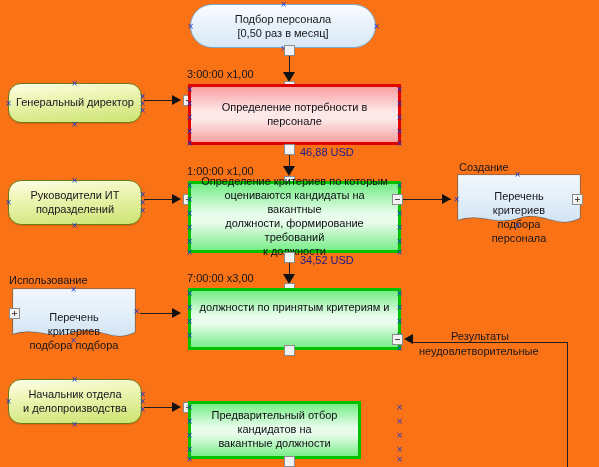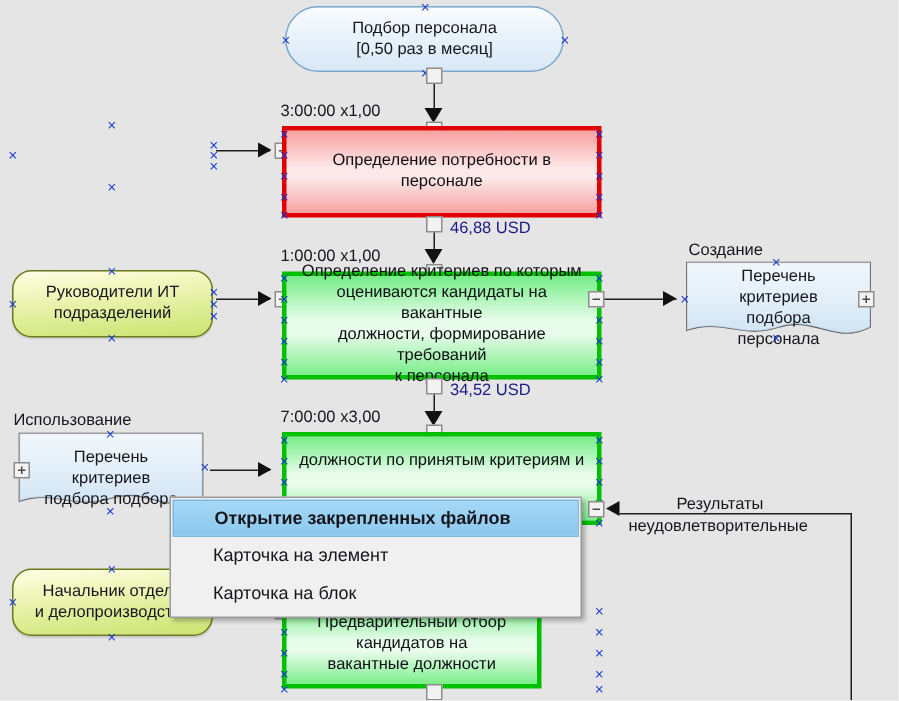--- a/index.html
+++ b/index.html
@@ -2,21 +2,21 @@
 <html><head>
 <meta charset="utf-8">
 <style>
   html,body{margin:0;padding:0;}
   body{
     width:599px;height:467px;overflow:hidden;
     background:#ffffff;
     font-family:"Liberation Sans","DejaVu Sans",sans-serif;
     font-size:11px;color:#1a1a2e;
   }
-  #canvas{position:relative;width:599px;height:467px;background:#e5e5e5;overflow:hidden;}
+  #canvas{position:relative;width:599px;height:467px;background:#f97316;overflow:hidden;}
 
   
   .node{position:absolute;box-sizing:border-box;}
 
   
   .role{
     border:1.3px solid #6b7a18;
     border-radius:13px;
     background:linear-gradient(175deg,#fdffe6 0%,#f2f7bf 28%,#dcec92 68%,#cde370 100%);
     display:flex;align-items:center;justify-content:center;
@@ -30,21 +30,21 @@
     border:1.3px solid #7aa7cc;
     border-radius:22px;
     background:linear-gradient(180deg,#fbfdff 0%,#eaf3fb 40%,#d8e8f6 100%);
     display:flex;align-items:center;justify-content:center;
     text-align:center;line-height:1.28;color:#16161d;
   }
 
   
   .docshape{position:absolute;}
   .docshape .doctext{
-    position:absolute;left:0;top:0;width:100%;height:100%;
+    position:absolute;left:0;top:12px;width:100%;height:100%;
     display:flex;align-items:center;justify-content:center;
     text-align:center;line-height:1.28;color:#16161d;
     padding:16px 12px;box-sizing:border-box;
     pointer-events:none;
   }
   .doclabel{position:absolute;font-size:11px;color:#16161d;white-space:nowrap;}
 
   
   .proc{
     position:absolute;box-sizing:border-box;
@@ -130,20 +130,23 @@
   <div class="xhandle" style="left:280px;top:1px;"></div>
   <div class="xhandle" style="left:187px;top:23px;"></div>
   <div class="xhandle" style="left:373px;top:23px;"></div>
   <div class="xhandle" style="left:280px;top:45px;"></div>
 
   <div class="port blank" style="left:284px;top:45px;"></div>
   <div class="vline" style="left:289px;top:56px;height:21px;"></div>
   <div class="arrow-d" style="left:283px;top:72px;"></div>
   <div class="port blank" style="left:284px;top:81px;"></div>
 
+  <div class="node role" style="left:8px;top:83px;width:134px;height:40px;">
+    <span>Генеральный директор</span>
+  </div>
   <div class="xhandle" style="left:71px;top:80px;"></div>
   <div class="xhandle" style="left:5px;top:100px;"></div>
   <div class="xhandle" style="left:139px;top:93px;"></div>
   <div class="xhandle" style="left:139px;top:100px;"></div>
   <div class="xhandle" style="left:139px;top:107px;"></div>
   <div class="xhandle" style="left:71px;top:121px;"></div>
 
   <div class="hline" style="left:144px;top:100px;width:36px;"></div>
   <div class="arrow-r" style="left:172px;top:95px;"></div>
   <div class="port" style="left:183px;top:95px;"></div>
@@ -186,21 +189,21 @@
   <div class="hline" style="left:144px;top:199px;width:36px;"></div>
   <div class="arrow-r" style="left:172px;top:194px;"></div>
   <div class="port" style="left:183px;top:194px;"></div>
 
   <div class="annot" style="left:187px;top:165px;">1:00:00 x1,00</div>
   <div class="proc green" style="left:188px;top:181px;width:213px;height:72px;">
     <div>
       <div>Определение критериев по которым</div>
       <div>оцениваются кандидаты на вакантные</div>
       <div>должности, формирование требований</div>
-      <div>к персонала</div>
+      <div>к должности</div>
     </div>
   </div>
   <div class="xhandle" style="left:186px;top:182px;"></div>
   <div class="xhandle" style="left:186px;top:196px;"></div>
   <div class="xhandle" style="left:186px;top:210px;"></div>
   <div class="xhandle" style="left:186px;top:224px;"></div>
   <div class="xhandle" style="left:186px;top:238px;"></div>
   <div class="xhandle" style="left:186px;top:249px;"></div>
   <div class="xhandle" style="left:396px;top:182px;"></div>
   <div class="xhandle" style="left:396px;top:196px;"></div>
@@ -324,26 +327,14 @@
   <div class="xhandle" style="left:186px;top:432px;"></div>
   <div class="xhandle" style="left:186px;top:446px;"></div>
   <div class="xhandle" style="left:186px;top:456px;"></div>
   <div class="xhandle" style="left:396px;top:404px;"></div>
   <div class="xhandle" style="left:396px;top:418px;"></div>
   <div class="xhandle" style="left:396px;top:432px;"></div>
   <div class="xhandle" style="left:396px;top:446px;"></div>
   <div class="xhandle" style="left:396px;top:456px;"></div>
   <div class="port blank" style="left:284px;top:456px;"></div>
 
-  <div id="ctxmenu" style="left:113px;top:331px;width:275px;height:81px;">
-    <div class="gutter"></div>
-    <div class="mi sel">
-      <span>Открытие закрепленных файлов</span>
-    </div>
-    <div class="mi">
-      <span>Карточка на элемент</span>
-    </div>
-    <div class="mi">
-      <span>Карточка на блок</span>
-    </div>
-  </div>
 
 </div>
 
 </body></html>

